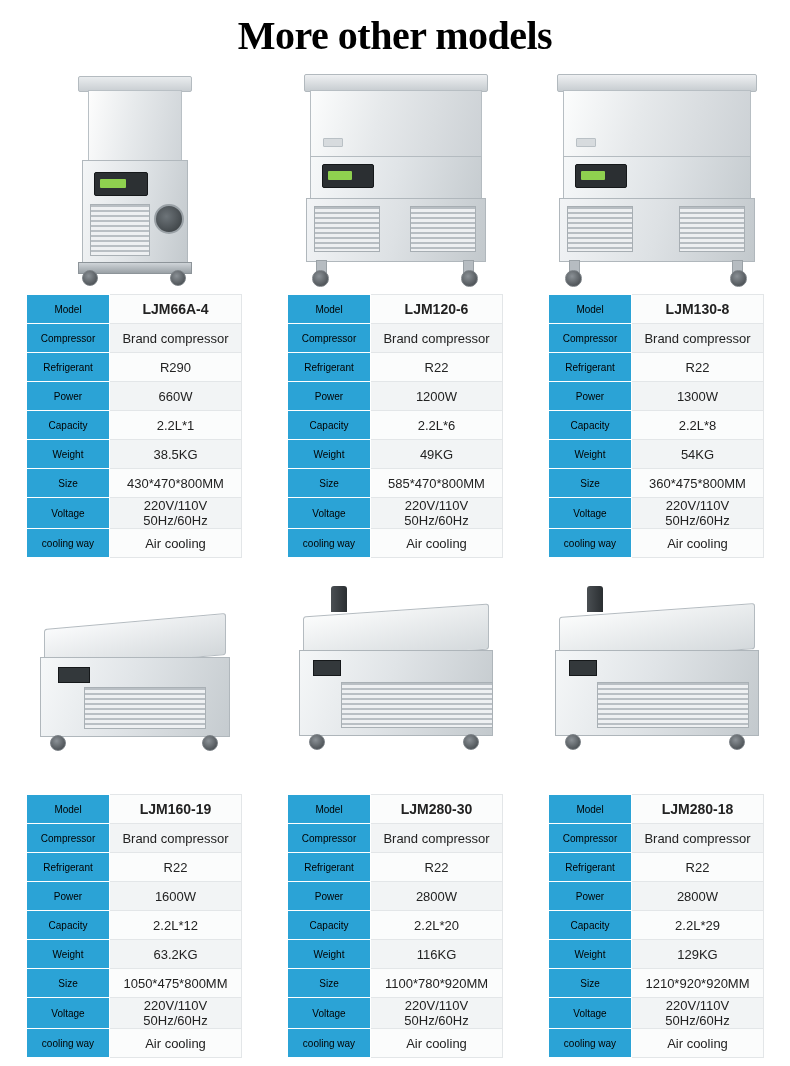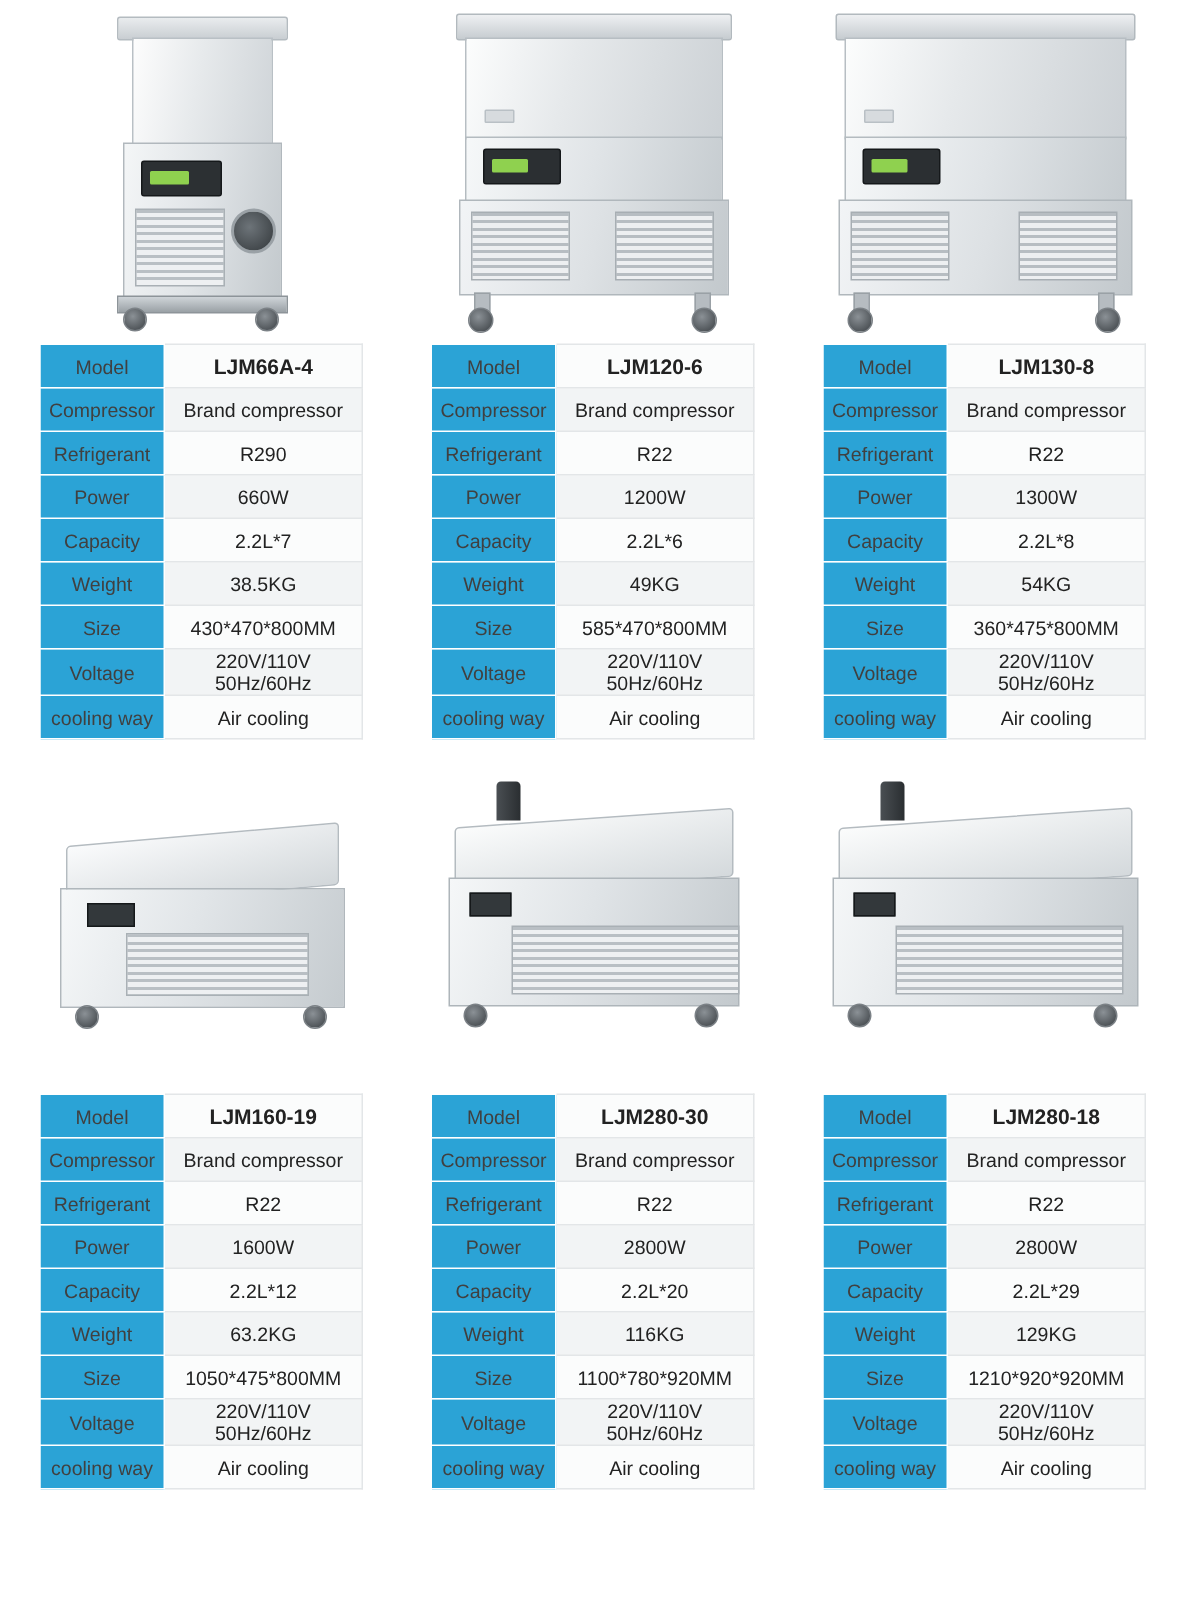--- a/index.html
+++ b/index.html
@@ -65,22 +65,22 @@
     font-size: 13px;
     text-align: center;
     vertical-align: middle;
     padding: 0 2px;
     background: #fbfcfc;
     color: #222;
   }
   table.spec td.lbl {
     width: 78px;
     background: #2ba3d6;
-    color: #404040;
-    font-size: 13px;
+    color: #000000;
+    font-size: 10px;
     border: 1px solid #ffffff;
   }
   table.spec tr:nth-child(even) td.val {
     background: #f2f4f5;
   }
   table.spec tr:first-child td.val {
     font-weight: bold;
     font-size: 14px;
     background: #fbfcfc;
   }
@@ -237,20 +237,21 @@
   }
   .mD .cw { position: absolute; top: 148px; width: 14px; height: 14px; border-radius: 50%;
     background: radial-gradient(circle at 40% 35%,#8b9196,#3a3f43); border: 1px solid #7b8186; }
   .mD .cw.l { left: 12px; } .mD .cw.r { right: 14px; }
 </style>
 </head>
 <body>
 
 <div class="page">
 
+  <h1 class="page-title">More other models</h1>
 
   <div class="block">
 
     <div class="img-row">
 
       <div class="img-cell">
         <div class="machine mA">
           <div class="lid"></div>
           <div class="upper"></div>
           <div class="body"></div>
@@ -312,21 +313,21 @@
         <tr>
           <td class="lbl">Refrigerant</td>
           <td class="val">R290</td>
         </tr>
         <tr>
           <td class="lbl">Power</td>
           <td class="val">660W</td>
         </tr>
         <tr>
           <td class="lbl">Capacity</td>
-          <td class="val">2.2L*7</td>
+          <td class="val">2.2L*1</td>
         </tr>
         <tr>
           <td class="lbl">Weight</td>
           <td class="val">38.5KG</td>
         </tr>
         <tr>
           <td class="lbl">Size</td>
           <td class="val">430*470*800MM</td>
         </tr>
         <tr>

